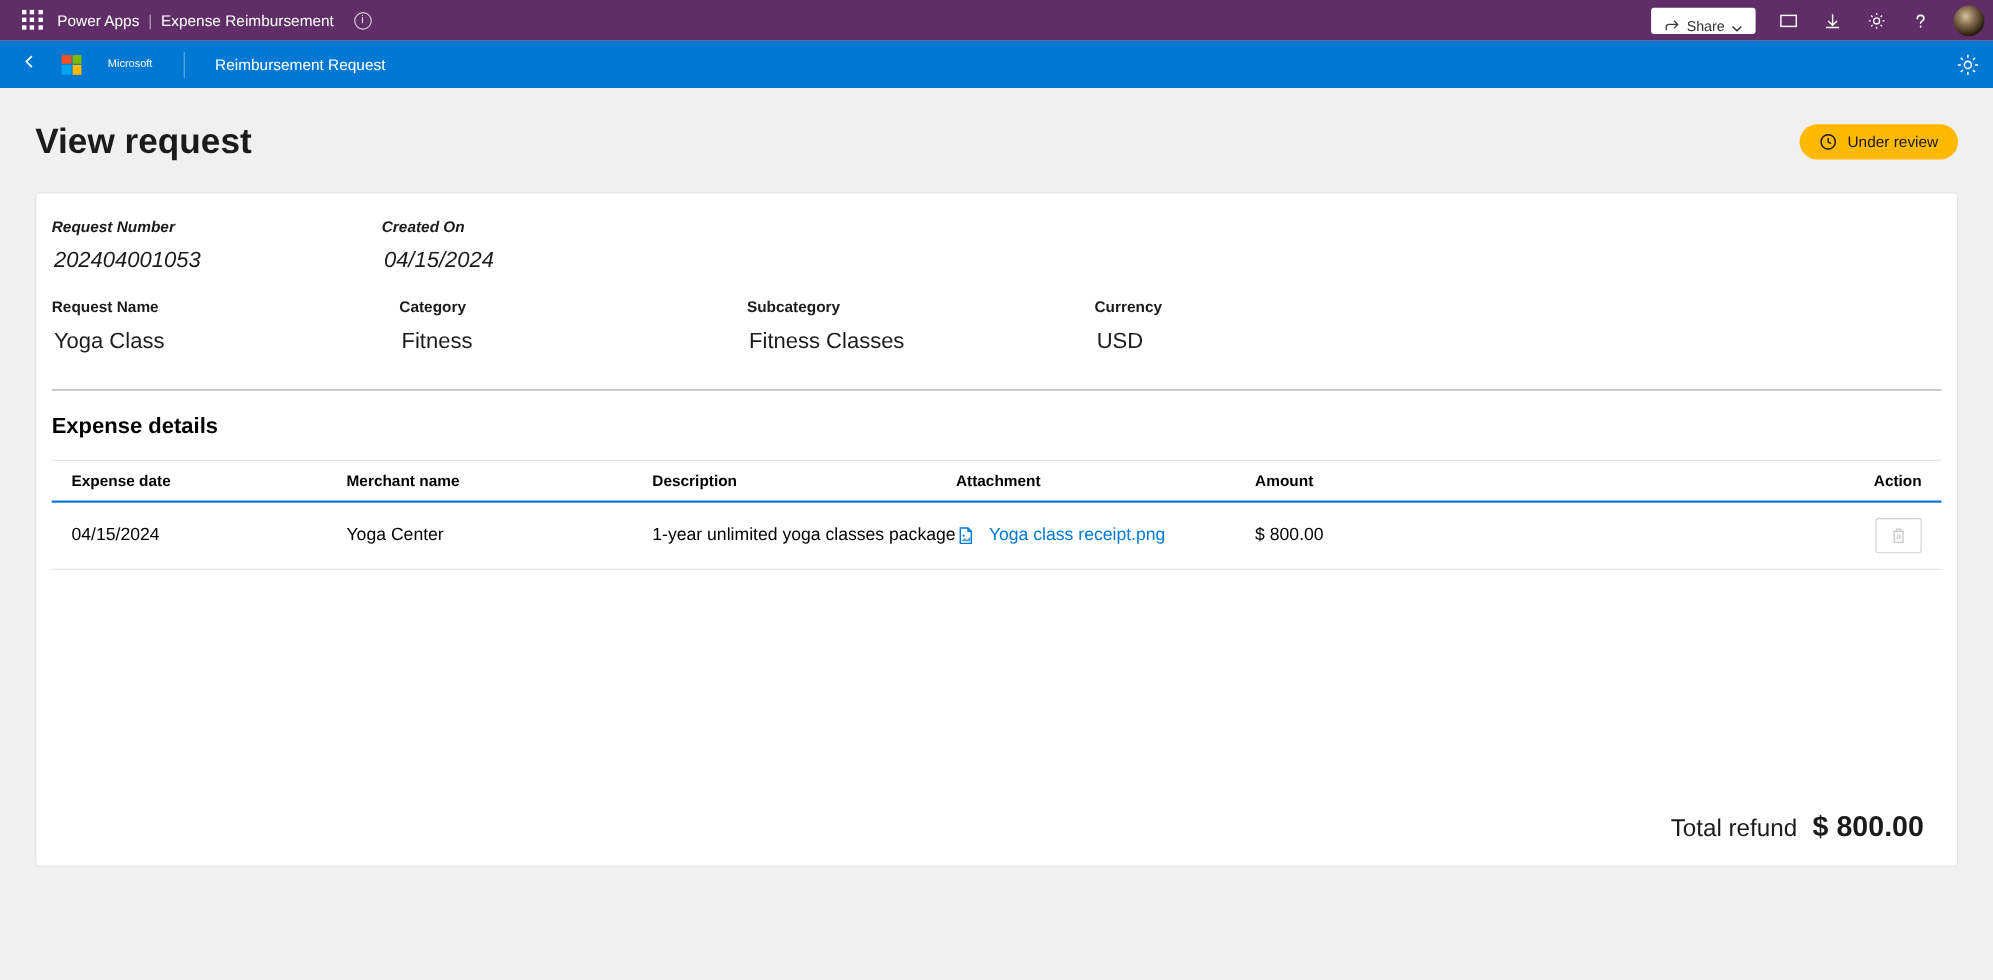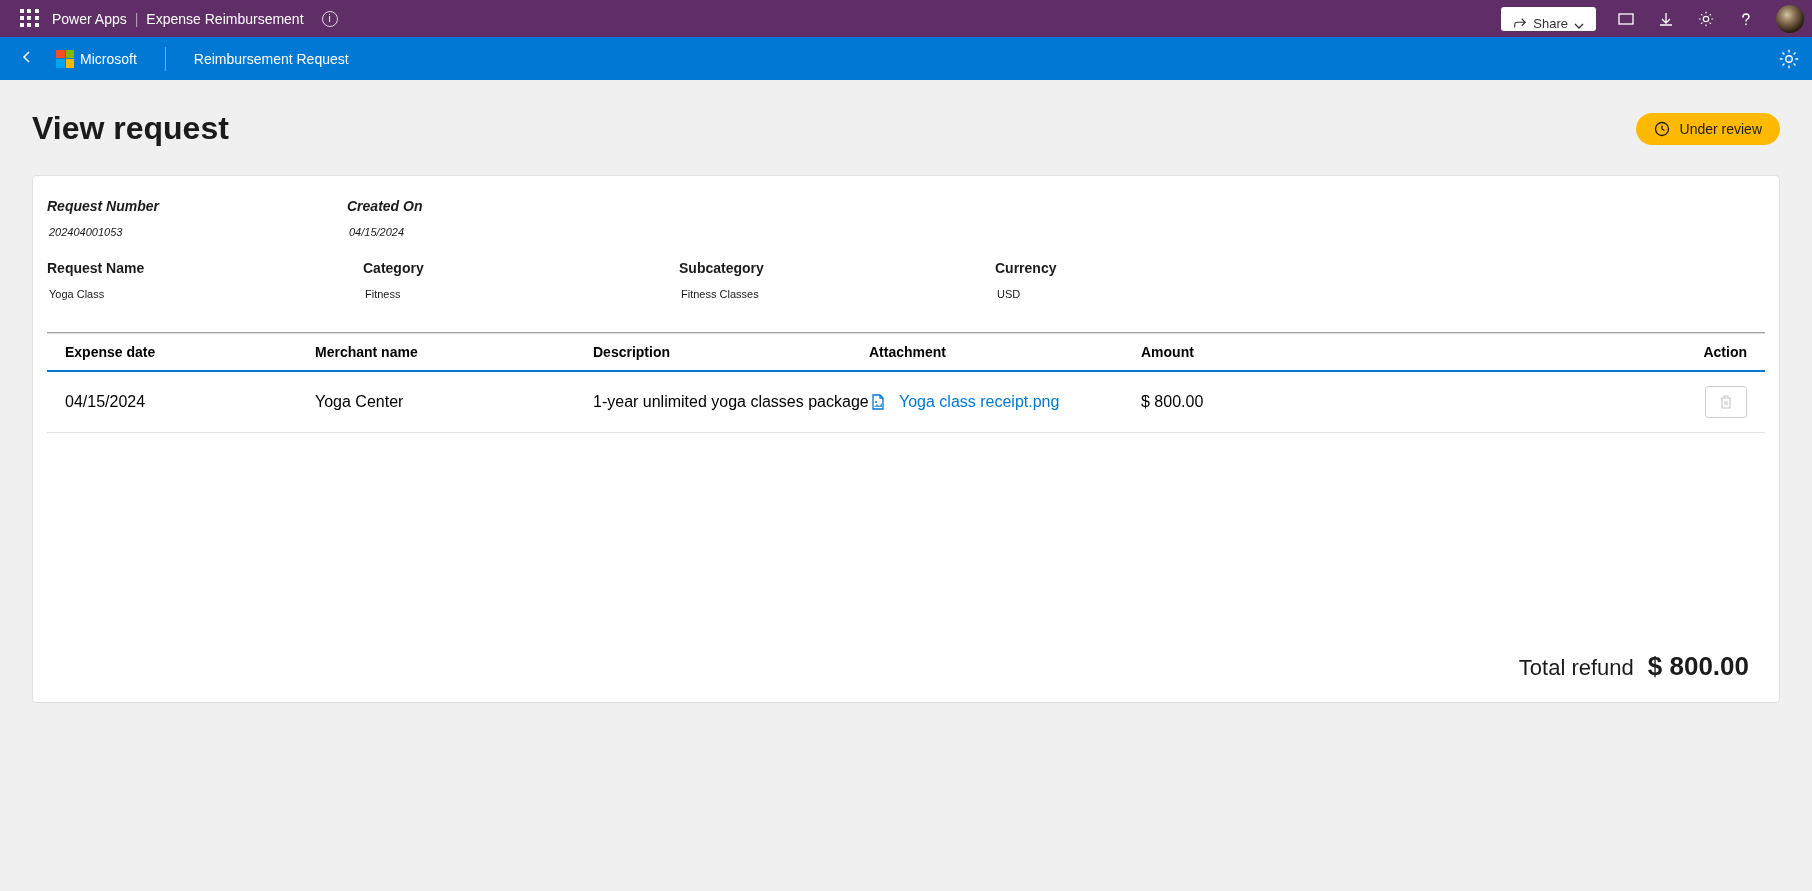--- a/index.html
+++ b/index.html
@@ -108,23 +108,23 @@
       color: white;
       padding: 0 12px;
     }
     .back-chevron {
       cursor: pointer;
       padding: 4px 8px;
     }
     .ms-logo {
       display: flex;
       align-items: center;
-      gap: 6px;
+      gap: 24px;
       margin-left: 14px;
-      font-size: 14px;
+      font-size: 10px;
     }
     .ms-squares {
       width: 18px;
       height: 18px;
       display: grid;
       grid-template-columns: 1fr 1fr;
       grid-template-rows: 1fr 1fr;
       gap: 1px;
     }
     .ms-squares span:nth-child(1) { background: #f25022; }
@@ -204,21 +204,21 @@
     .field-row2 .field:nth-child(4) { width: 300px; }
     .field-row2 .field:nth-child(5) { width: 200px; }
     
     .field-label {
       font-size: 14px;
       font-weight: 600;
       color: #1b1b1b;
       margin-bottom: 12px;
     }
     .field-value {
-      font-size: 11px;
+      font-size: 20px;
       color: #1b1b1b;
       padding-left: 2px;
     }
     
     .section-title {
       font-size: 20px;
       font-weight: 600;
       margin: 22px 0 18px 0;
     }
     
@@ -405,20 +405,21 @@
       <div class="field">
         <div class="field-label">Subcategory</div>
         <div class="field-value">Fitness Classes</div>
       </div>
       <div class="field">
         <div class="field-label">Currency</div>
         <div class="field-value">USD</div>
       </div>
     </div>
 
+    <h2 class="section-title">Expense details</h2>
 
     <div class="table">
       <div class="thead">
         <div class="col-date">Expense date</div>
         <div class="col-merchant">Merchant name</div>
         <div class="col-desc">Description</div>
         <div class="col-attach">Attachment</div>
         <div class="col-amount">Amount</div>
         <div class="col-action">Action</div>
       </div>

